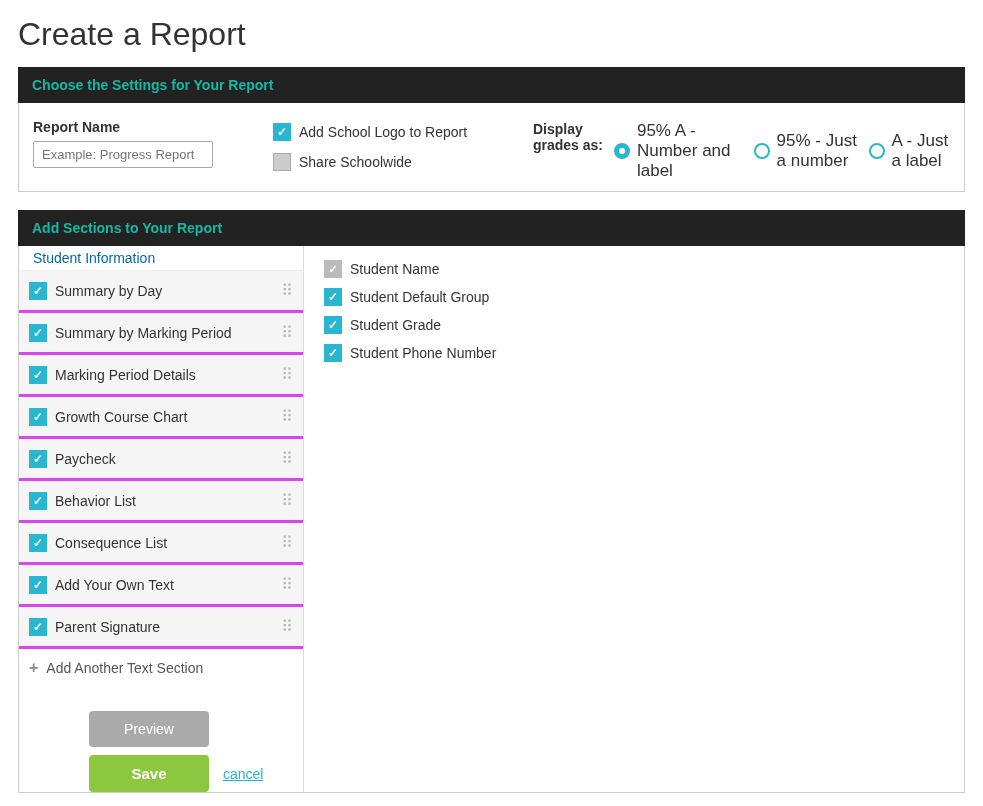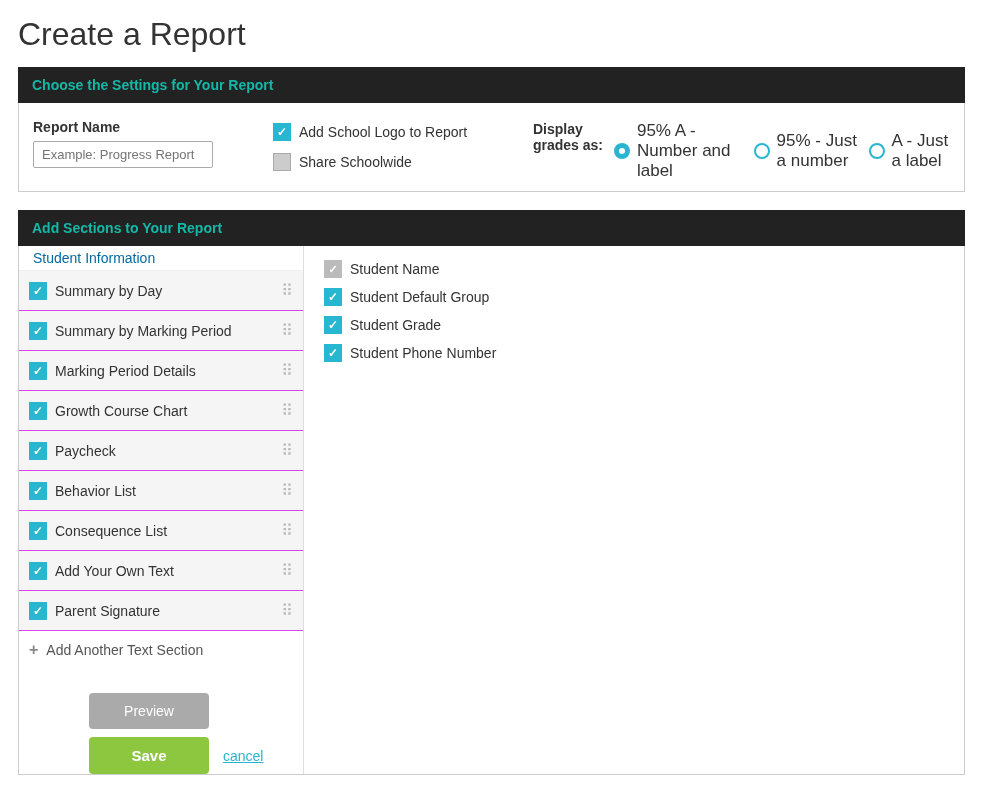--- a/index.html
+++ b/index.html
@@ -153,21 +153,21 @@
       padding: 4px 14px;
       font-size: 14px;
       color: #0369a1;
       border-bottom: 1px solid #eee;
     }
     .section-list-item {
       display: flex;
       align-items: center;
       justify-content: space-between;
       padding: 10px 10px 10px 10px;
-      border-bottom: 1px solid #d946ef;
+      border-bottom: 3px solid #d946ef;
       background: #f5f5f5;
       gap: 33px;
     }
     .section-item-left {
       display: flex;
       align-items: center;
       gap: 8px;
     }
     .drag-handle {
       color: #bbb;

